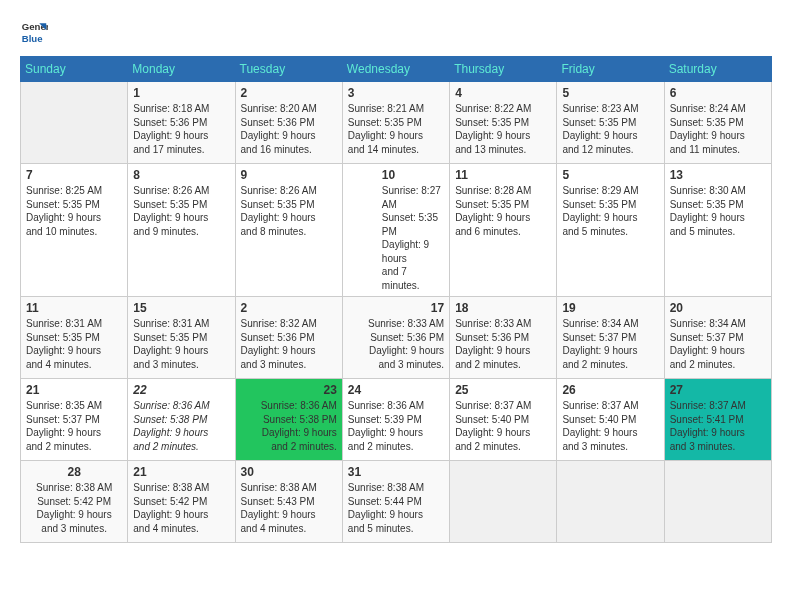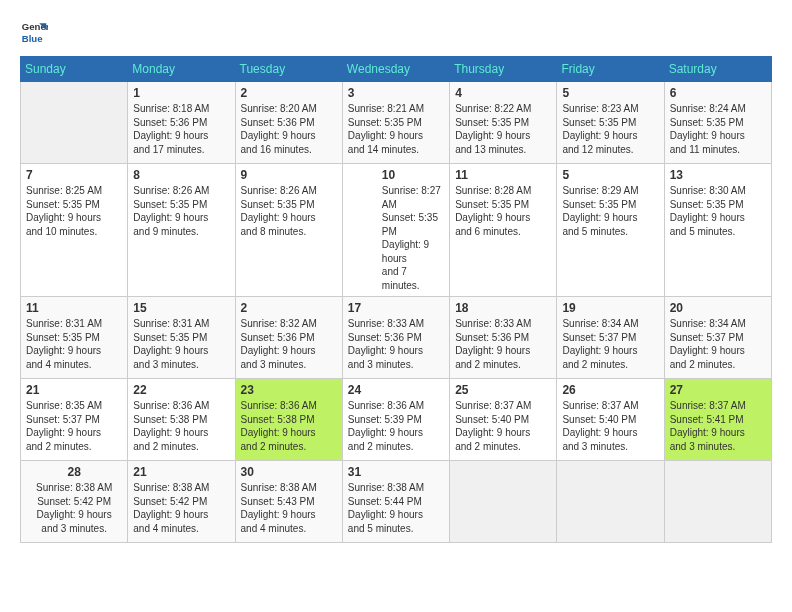--- a/index.html
+++ b/index.html
@@ -186,21 +186,21 @@
             <div class="day-info">Sunrise: 8:31 AM<br>Sunset: 5:35 PM<br>Daylight: 9 hours<br>and 4 minutes.</div>
           </td>
           <td style="background: rgb(249, 249, 249);">
             <span class="day-num">15</span>
             <div class="day-info">Sunrise: 8:31 AM<br>Sunset: 5:35 PM<br>Daylight: 9 hours<br>and 3 minutes.</div>
           </td>
           <td style="background: rgb(249, 249, 249);">
             <span class="day-num">2</span>
             <div class="day-info">Sunrise: 8:32 AM<br>Sunset: 5:36 PM<br>Daylight: 9 hours<br>and 3 minutes.</div>
           </td>
-          <td style="background: rgb(249, 249, 249);">
+          <td style="background: rgb(249, 249, 249); text-align: right;">
             <span class="day-num">17</span>
             <div class="day-info">Sunrise: 8:33 AM<br>Sunset: 5:36 PM<br>Daylight: 9 hours<br>and 3 minutes.</div>
           </td>
           <td style="background: rgb(249, 249, 249);">
             <span class="day-num">18</span>
             <div class="day-info">Sunrise: 8:33 AM<br>Sunset: 5:36 PM<br>Daylight: 9 hours<br>and 2 minutes.</div>
           </td>
           <td style="background: rgb(249, 249, 249);">
             <span class="day-num">19</span>
             <div class="day-info">Sunrise: 8:34 AM<br>Sunset: 5:37 PM<br>Daylight: 9 hours<br>and 2 minutes.</div>
@@ -208,41 +208,41 @@
           <td style="background: rgb(249, 249, 249);">
             <span class="day-num">20</span>
             <div class="day-info">Sunrise: 8:34 AM<br>Sunset: 5:37 PM<br>Daylight: 9 hours<br>and 2 minutes.</div>
           </td>
         </tr>
         <tr>
           <td style="background: rgb(255, 255, 255);">
             <span class="day-num">21</span>
             <div class="day-info">Sunrise: 8:35 AM<br>Sunset: 5:37 PM<br>Daylight: 9 hours<br>and 2 minutes.</div>
           </td>
-          <td style="background: rgb(255, 255, 255);">
+          <td style="background: rgb(255, 255, 255); font-style: italic;">
             <span class="day-num">22</span>
             <div class="day-info">Sunrise: 8:36 AM<br>Sunset: 5:38 PM<br>Daylight: 9 hours<br>and 2 minutes.</div>
           </td>
-          <td style="background: #bef264;">
+          <td style="background: #22c55e; text-align: right;">
             <span class="day-num">23</span>
             <div class="day-info">Sunrise: 8:36 AM<br>Sunset: 5:38 PM<br>Daylight: 9 hours<br>and 2 minutes.</div>
           </td>
           <td style="background: rgb(255, 255, 255);">
             <span class="day-num">24</span>
             <div class="day-info">Sunrise: 8:36 AM<br>Sunset: 5:39 PM<br>Daylight: 9 hours<br>and 2 minutes.</div>
           </td>
           <td style="background: rgb(255, 255, 255);">
             <span class="day-num">25</span>
             <div class="day-info">Sunrise: 8:37 AM<br>Sunset: 5:40 PM<br>Daylight: 9 hours<br>and 2 minutes.</div>
           </td>
           <td style="background: rgb(255, 255, 255);">
             <span class="day-num">26</span>
             <div class="day-info">Sunrise: 8:37 AM<br>Sunset: 5:40 PM<br>Daylight: 9 hours<br>and 3 minutes.</div>
           </td>
-          <td style="background: #bef264;">
+          <td style="background: #14b8a6;">
             <span class="day-num">27</span>
             <div class="day-info">Sunrise: 8:37 AM<br>Sunset: 5:41 PM<br>Daylight: 9 hours<br>and 3 minutes.</div>
           </td>
         </tr>
         <tr>
           <td style="background: rgb(249, 249, 249); text-align: center;">
             <span class="day-num">28</span>
             <div class="day-info">Sunrise: 8:38 AM<br>Sunset: 5:42 PM<br>Daylight: 9 hours<br>and 3 minutes.</div>
           </td>
           <td style="background: rgb(249, 249, 249);">

